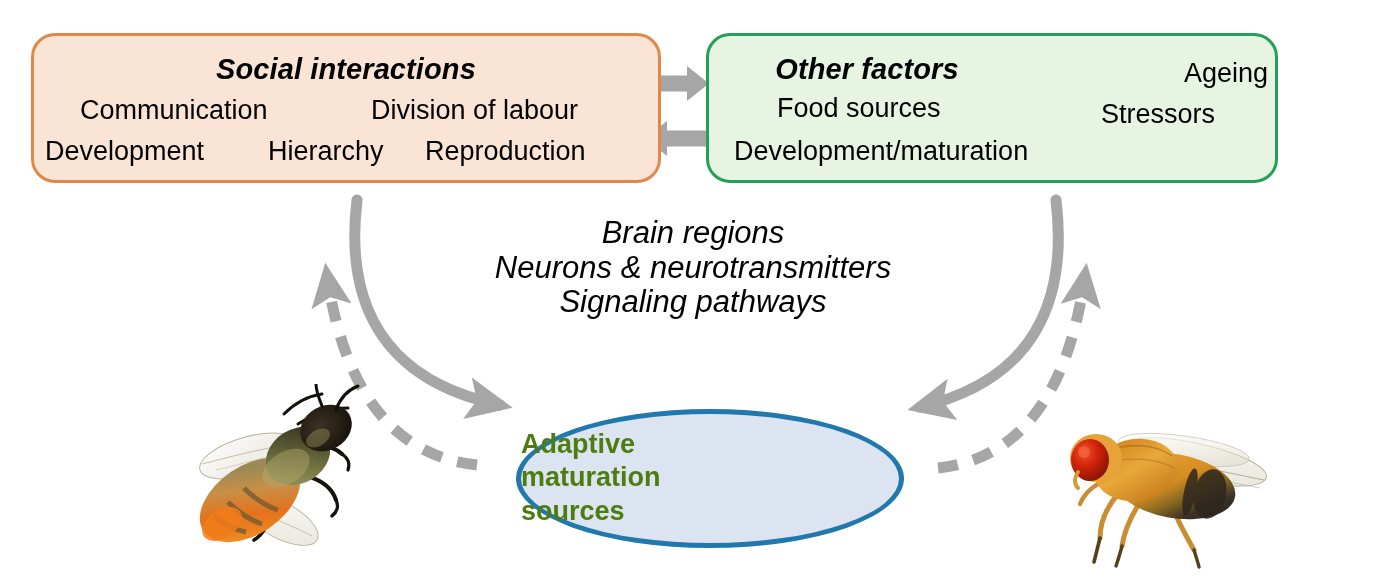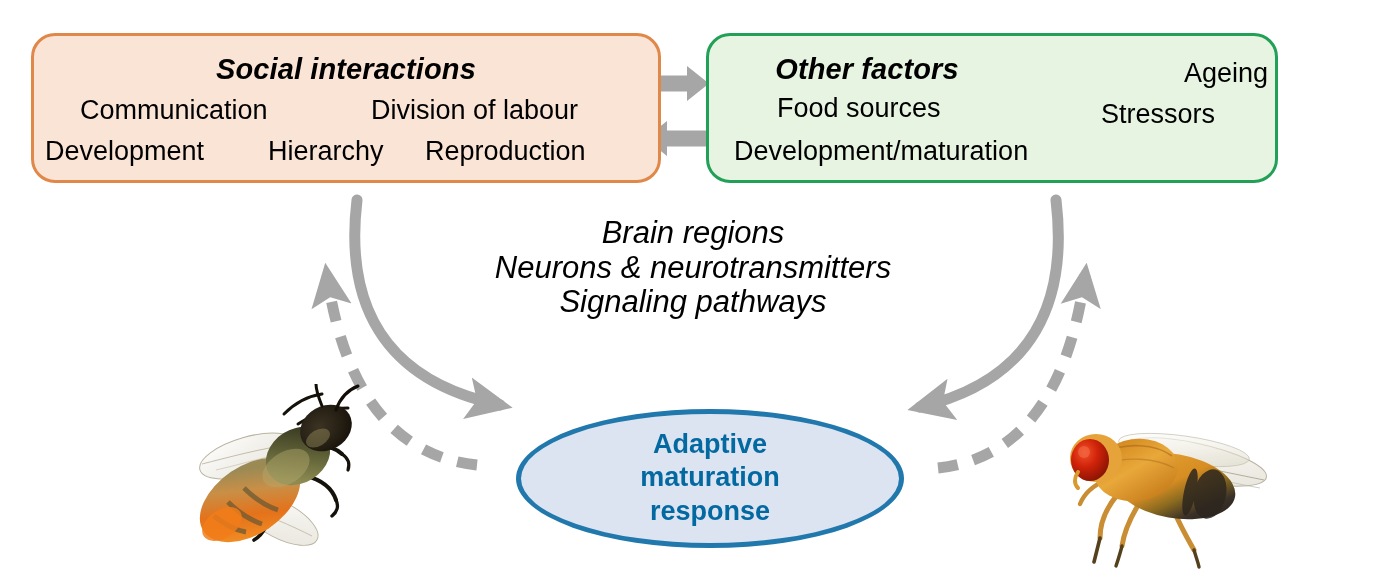--- a/index.html
+++ b/index.html
@@ -101,25 +101,25 @@
     border: 5px solid #2178ad;
     border-radius: 50%;
     background: #dce3f1;
   }
   #response-ellipse .ellipse-label {
     position: absolute;
     left: 0;
     right: 0;
     top: 50%;
     transform: translateY(-50%);
-    text-align: center;
+    text-align: left;
     font-weight: bold;
     font-size: 27px;
     line-height: 1.25;
-    color: #0369a1;
+    color: #4d7c0f;
   }
 
   
   .insect {
     position: absolute;
   }
   #bee-photo {
     left: 176px;
     top: 384px;
     width: 186px;
@@ -192,21 +192,21 @@
   <div id="pathway-list">
     <div class="pathway-line">Brain regions</div>
     <div class="pathway-line">Neurons &amp; neurotransmitters</div>
     <div class="pathway-line">Signaling pathways</div>
   </div>
 
   <div id="response-ellipse">
     <div class="ellipse-label">
       <div>Adaptive</div>
       <div>maturation</div>
-      <div>response</div>
+      <div>sources</div>
     </div>
   </div>
 
   <svg class="insect" id="bee-photo" viewBox="0 0 186 180">
     <defs>
       <linearGradient id="beeAbd" x1="0.18" y1="0.86" x2="0.75" y2="0.2">
         <stop offset="0" stop-color="#f08a22"></stop>
         <stop offset="0.35" stop-color="#e4721b"></stop>
         <stop offset="0.7" stop-color="#c98f46"></stop>
         <stop offset="1" stop-color="#9c8a55"></stop>

